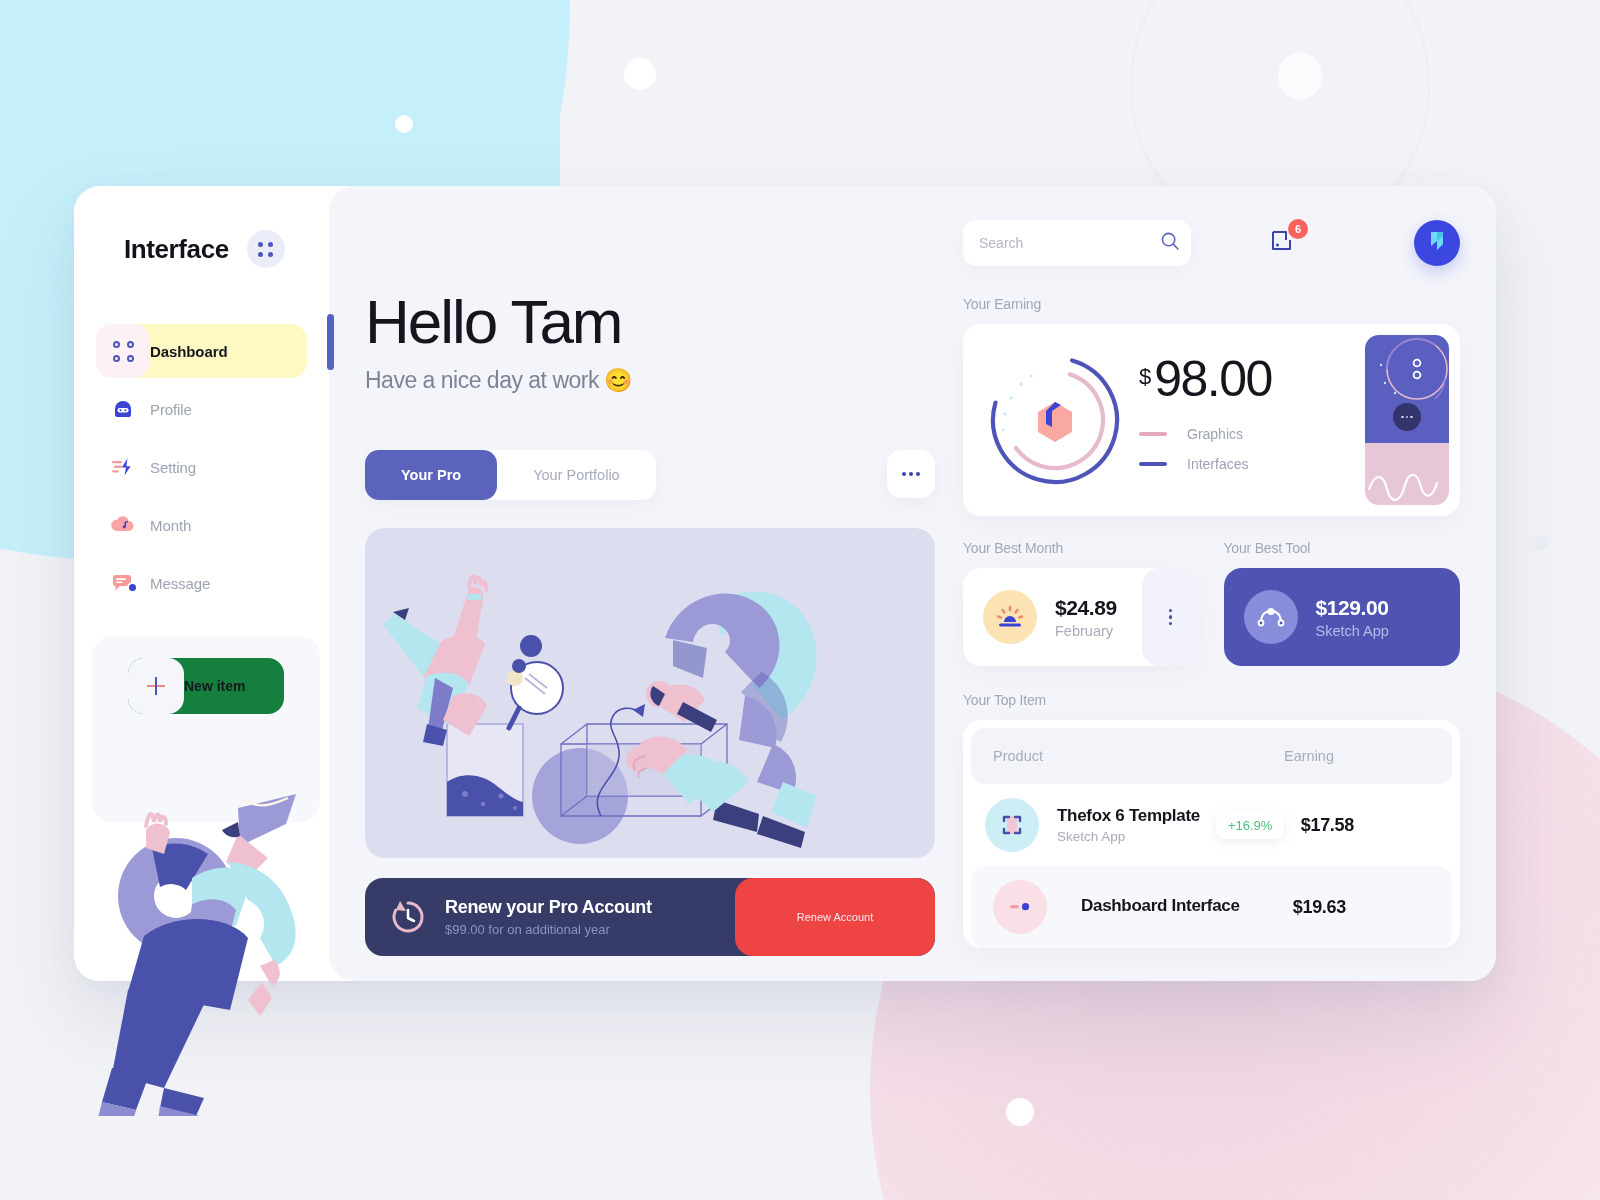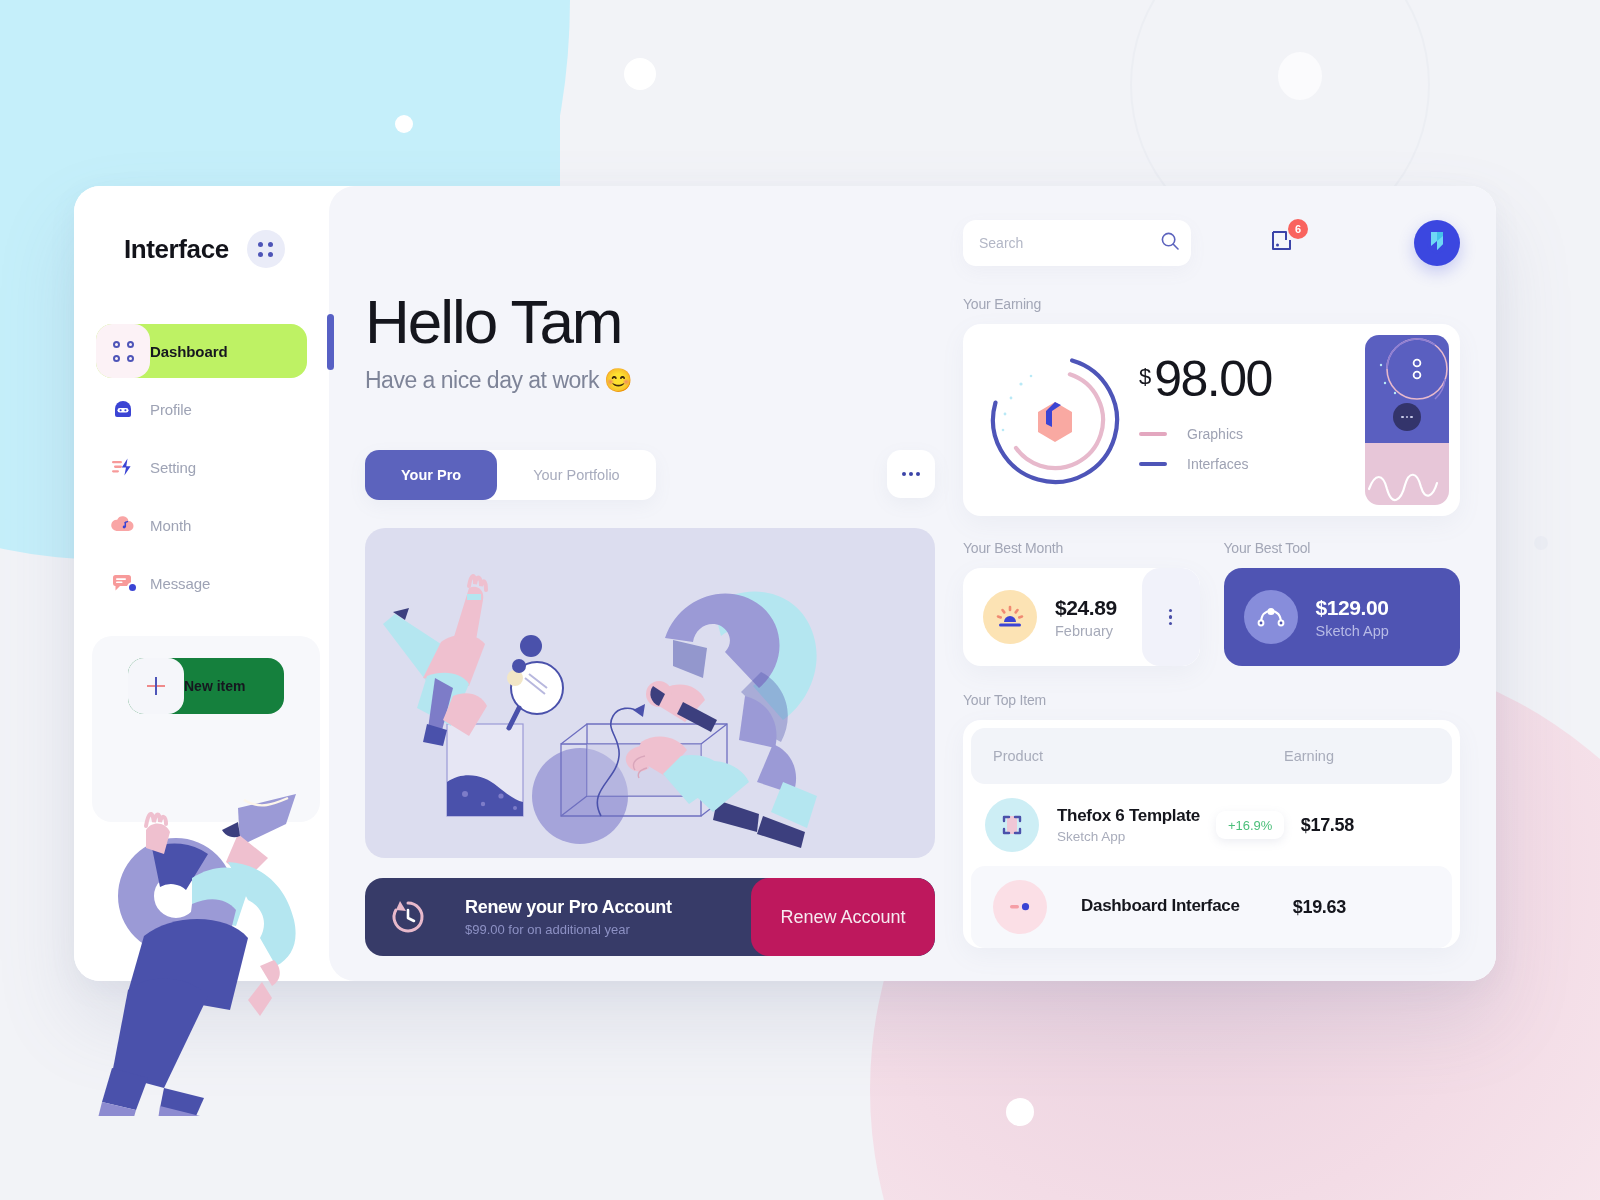--- a/index.html
+++ b/index.html
@@ -85,21 +85,21 @@
   .grip-grid i { width: 5px; height: 5px; border-radius: 50%; background: #4e55b8; display: block; }
 
   .nav { margin-top: 56px; padding: 0 22px; }
   .nav-item {
     display: flex; align-items: center;
     height: 54px;
     border-radius: 16px;
     margin-bottom: 4px;
     position: relative;
   }
-  .nav-item.active { background: #bef264; }
+  .nav-item.active { background: #fef9c3; }
   .nav-item.active::before {
     content: "";
     position: absolute; left: 0; top: 0;
     width: 54px; height: 54px;
     border-radius: 16px;
     background: #fcf2f6;
   }
   .nav-ico {
     width: 54px; flex-shrink: 0;
     display: flex; align-items: center; justify-content: center;
@@ -222,33 +222,32 @@
   
   .renew {
     margin-top: 20px;
     height: 78px;
     background: #373b68;
     border-radius: 18px;
     display: flex; align-items: center;
     padding-left: 24px;
     position: relative;
     overflow: hidden;
-    gap: 20px;
   }
   .renew-ico { margin-right: 18px; display:flex; align-items:center; }
   .renew-texts { display: flex; flex-direction: column; justify-content: center; }
   .renew-title { font-size: 18px; font-weight: 700; color: #ffffff; letter-spacing: -0.3px; }
   .renew-sub { font-size: 13px; color: #8d91c4; margin-top: 4px; }
   .renew-btn {
     margin-left: auto;
-    width: 184px; height: 78px;
-    background: #be185d;
+    width: 200px; height: 78px;
+    background: #ef4444;
     border-radius: 18px;
     display: flex; align-items: center; justify-content: center;
-    font-size: 18px; color: #f6eaf0; font-weight: 400;
+    font-size: 11px; color: #f6eaf0; font-weight: 400;
   }
 
   
   .topbar { display: flex; align-items: center; margin-top: 4px; }
   .search {
     width: 228px; height: 46px;
     background: #ffffff; border-radius: 13px;
     display: flex; align-items: center;
     padding: 0 16px;
     box-shadow: 0 6px 18px rgba(130,135,170,0.06);

